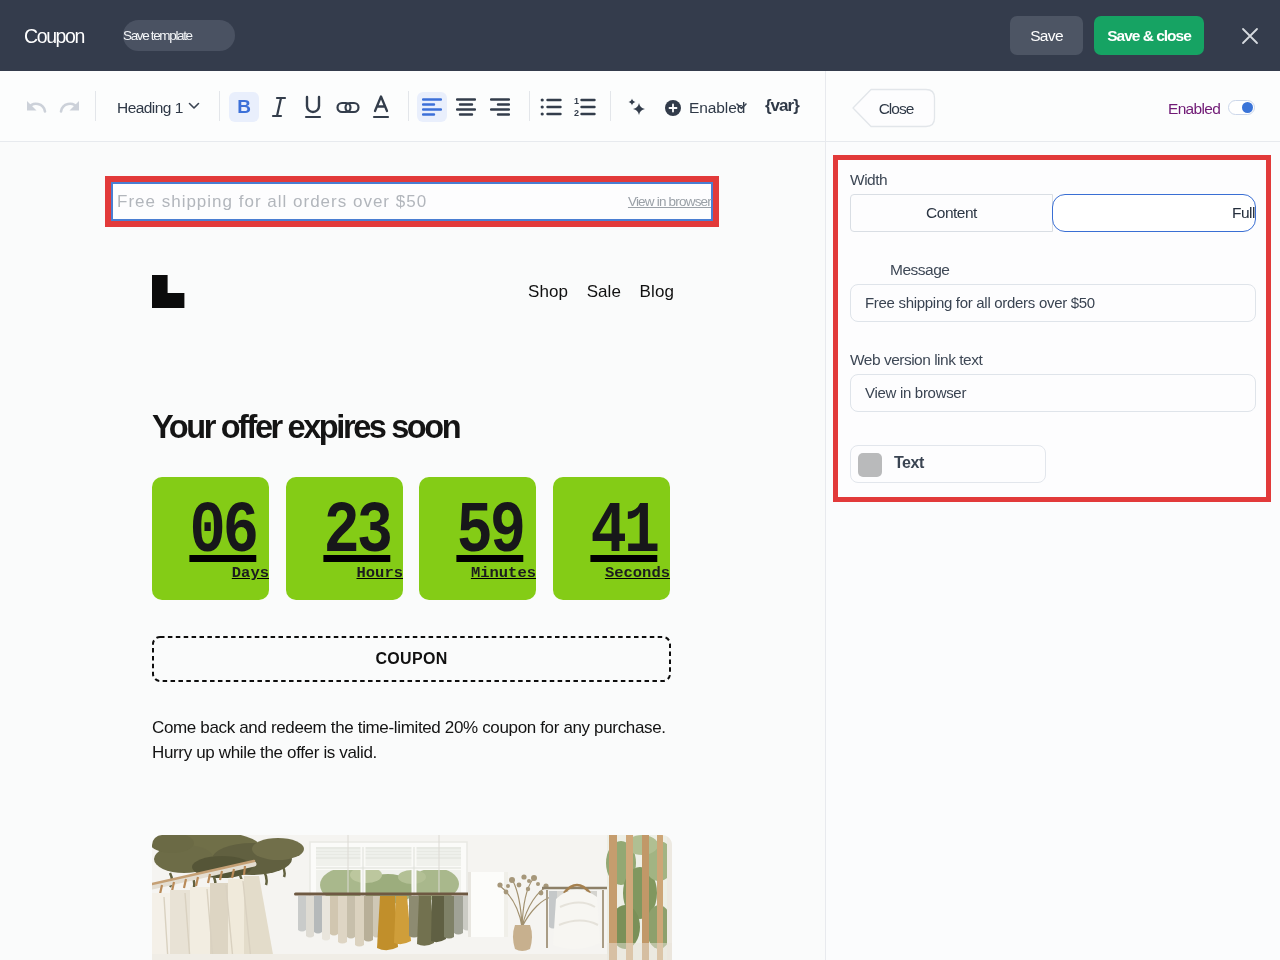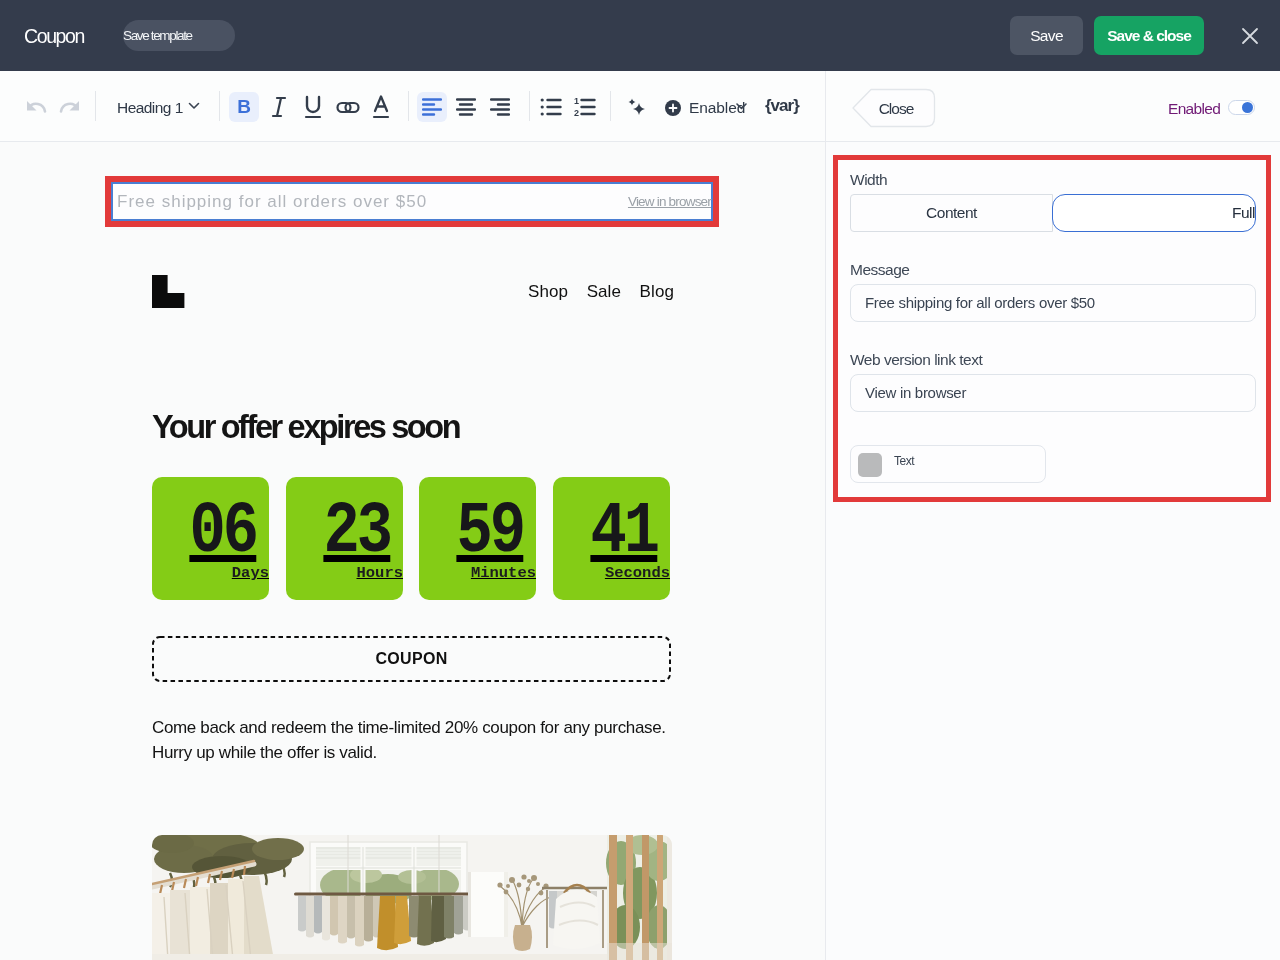--- a/index.html
+++ b/index.html
@@ -58,21 +58,21 @@
   
   #panel { position:absolute; left:826px; top:142px; width:454px; height:818px; background:#fbfcfd; }
   #redbox { position:absolute; left:833px; top:155px; width:438px; height:347px; border:5px solid #e23a3a; background:#fdfdfe; }
   .plabel { position:absolute; font-size:15.5px; letter-spacing:-0.5px; color:#3e4856; }
   .pinput { position:absolute; left:850px; width:406px; height:38px; border:1px solid #dfe4ea; border-radius:8px; background:#fdfdfe; font-size:15px; letter-spacing:-0.3px; color:#3a4452; line-height:36px; padding-left:14px; }
   #seg { position:absolute; left:850px; top:194px; width:366px; height:38px; }
   #seg .c1 { position:absolute; left:0; top:0; width:203px; height:38px; border:1px solid #d9dee4; border-radius:4px 0 0 4px; text-align:center; line-height:36px; font-size:15.5px; letter-spacing:-0.5px; color:#2c3644; background:#fdfdfe; }
   #seg .c2 { position:absolute; left:202px; top:0; width:204px; height:38px; border:1.5px solid #3a6fd4; border-radius:13px; text-align:right; line-height:35px; font-size:15.5px; letter-spacing:-0.5px; color:#242e3c; background:#fff; }
   #swatchbtn { position:absolute; left:850px; top:445px; width:196px; height:38px; border:1px solid #e2e6ec; border-radius:8px; background:#fdfdfe; }
   #swatchbtn .sw { position:absolute; left:7px; top:7px; width:24px; height:24px; border-radius:5px; background:#b9babb; }
-  #swatchbtn .tx { position:absolute; left:43px; top:8px; font-size:12px; letter-spacing:-0.5px; color:#3a4452; }
+  #swatchbtn .tx { position:absolute; left:43px; top:8px; font-size:16px; letter-spacing:-0.5px; color:#3a4452;font-weight:bold; }
 </style>
 </head>
 <body>
 <div id="page">
 
   <div id="topbar">
     <div class="title">Coupon</div>
     <div class="pill">Save template</div>
     <div id="btn-save">Save</div>
     <div id="btn-saveclose">Save &amp; close</div>
@@ -344,21 +344,21 @@
     </div>
   </div>
 
   <div id="panel"></div>
   <div id="redbox"></div>
   <div class="plabel" style="left:850px;top:171px">Width</div>
   <div id="seg">
     <div class="c1">Content</div>
     <div class="c2">Full</div>
   </div>
-  <div class="plabel" style="left:850px;top:261px">Message</div>
+  <div class="plabel" style="left:890px;top:261px">Message</div>
   <div class="pinput" style="top:284px">Free shipping for all orders over $50</div>
   <div class="plabel" style="left:850px;top:351px">Web version link text</div>
   <div class="pinput" style="top:374px">View in browser</div>
   <div id="swatchbtn">
       <div class="sw"></div>
       <div class="tx">Text</div>
     </div>
 
 </div>
 

